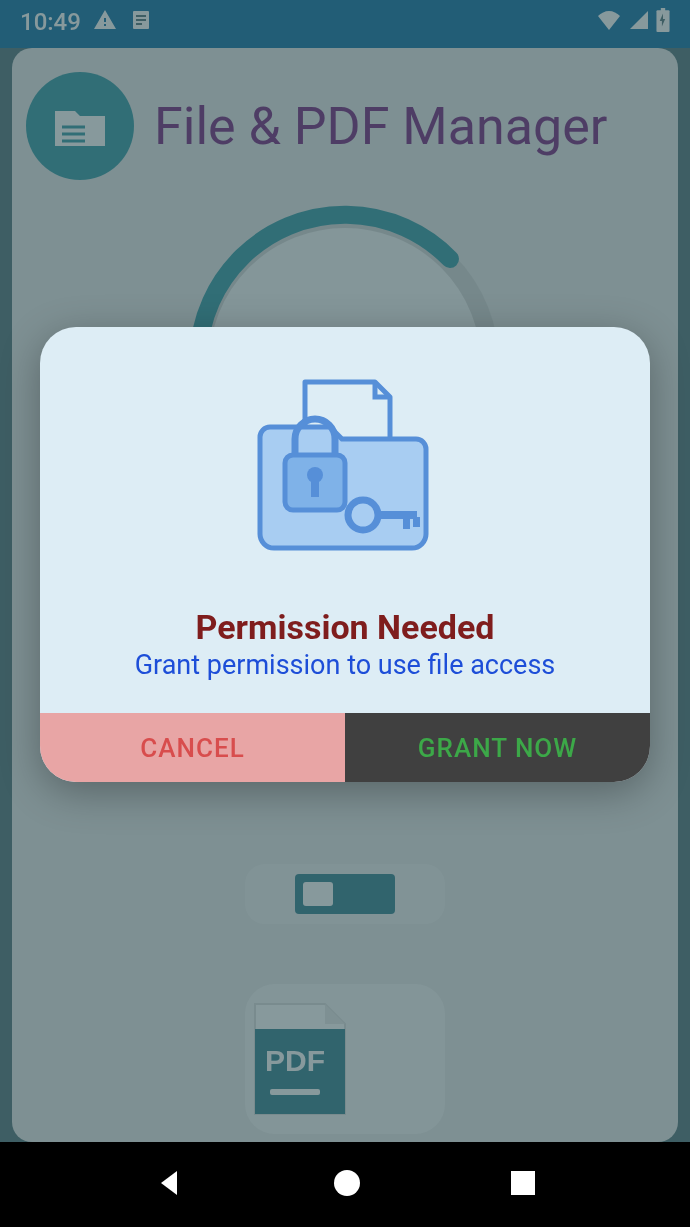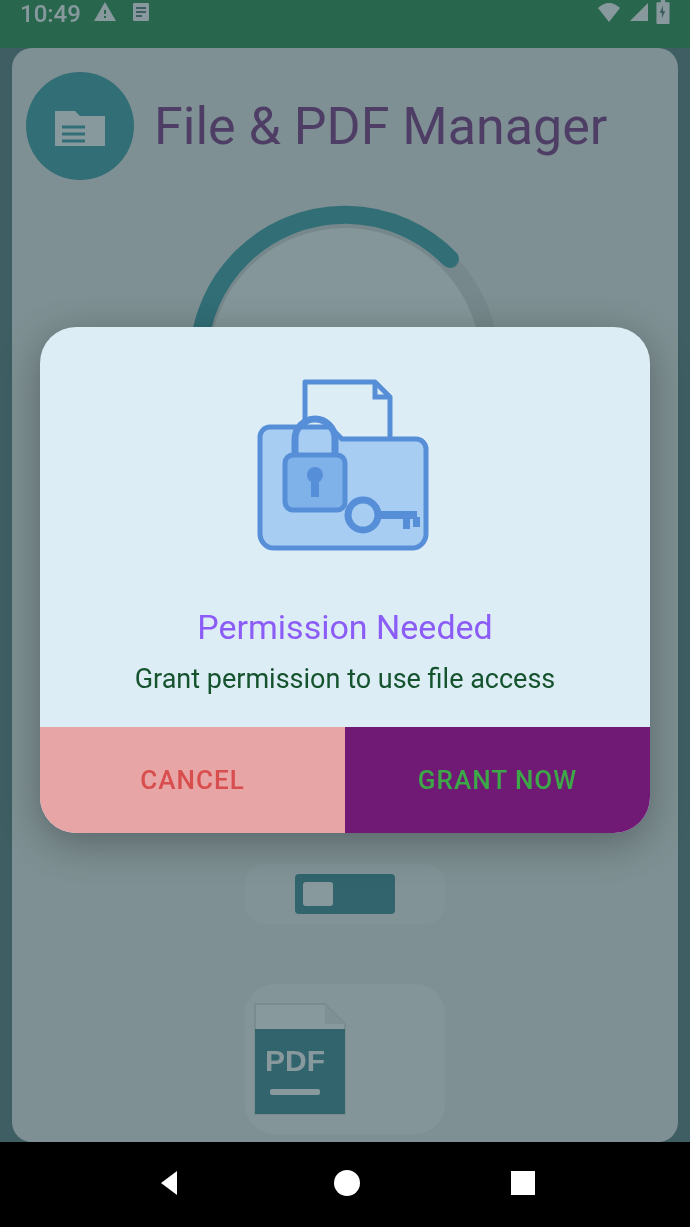--- a/index.html
+++ b/index.html
@@ -12,25 +12,25 @@
     height: 1227px;
     background: #4a6d73;
     font-family: -apple-system, BlinkMacSystemFont, "Segoe UI", Roboto, sans-serif;
     position: relative;
     overflow: hidden;
   }
   
   
   .status-bar {
     height: 48px;
-    background: #15803d;
+    background: #0369a1;
     display: flex;
     justify-content: space-between;
-    align-items: flex-start;
-    padding: 0 20px;
+    align-items: flex-end;
+    padding: 12px 20px;
     color: white;
     position: relative;
     z-index: 1;
   }
   .status-left {
     display: flex;
     align-items: center;
     gap: 12px;
   }
   .status-time {
@@ -119,50 +119,49 @@
     padding: 40px 30px 30px;
     text-align: center;
   }
   .dialog-icon {
     margin: 0 auto 40px;
     width: 200px;
     height: 200px;
   }
   .dialog-title {
     font-size: 34px;
-    font-weight: 400;
-    color: #8b5cf6;
-    margin-bottom: 14px;
+    font-weight: 700;
+    color: #7f1d1d;
   }
   .dialog-message {
     font-size: 27px;
-    color: #14532d;
+    color: #1d4ed8;
     line-height: 1.35;
     padding: 0 20px;
   }
   .dialog-buttons {
     display: flex;
-    height: 106px;
+    height: 69px;
     justify-content: space-between;
   }
   .btn {
     flex: 1;
     border: none;
     font-size: 26px;
     font-weight: 500;
     letter-spacing: 1px;
     cursor: pointer;
     font-family: inherit;
   }
   .btn-cancel {
     background: #e8a5a5;
     color: #d84d4d;
   }
   .btn-grant {
-    background: #701a75;
+    background: #404040;
     color: #3ca848;
   }
   
   
   .nav-bar {
     position: absolute;
     bottom: 0;
     left: 0;
     right: 0;
     height: 85px;

